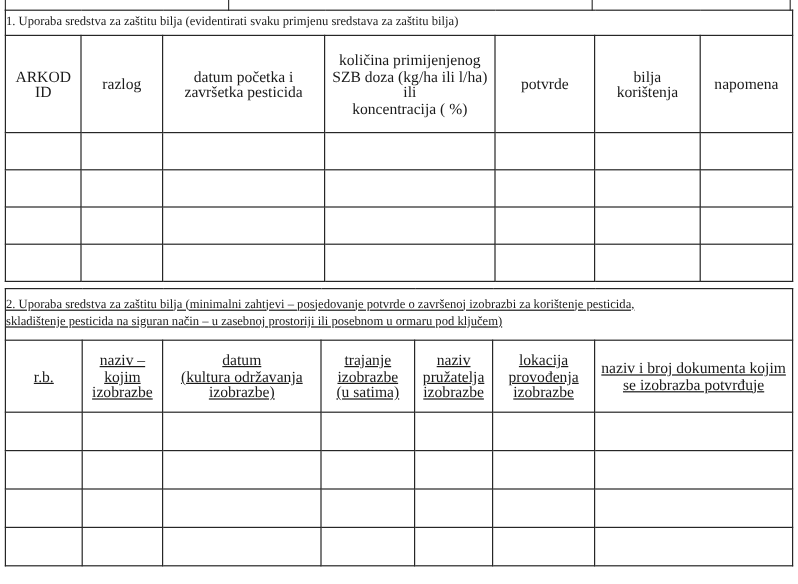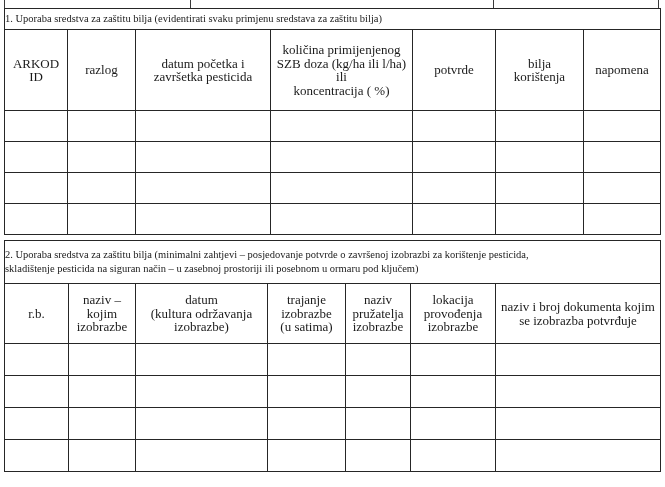--- a/index.html
+++ b/index.html
@@ -30,21 +30,21 @@
   .rem-d { left: 658px; }
 
   table.grid {
     position: absolute;
     left: 4px;
     border-collapse: collapse;
     table-layout: fixed;
     width: 657px;
   }
   #table1 { top: 8px; }
-  #table2 { top: 240px; }
+  #table2 { top: 240px; text-decoration: underline; }
 
   .grid td, .grid th {
     border: 1px solid #262626;
     padding: 0;
     background: #ffffff;
     font-weight: normal;
   }
   .section-cell {
     font-size: 10.5px;
     line-height: 14.5px;

